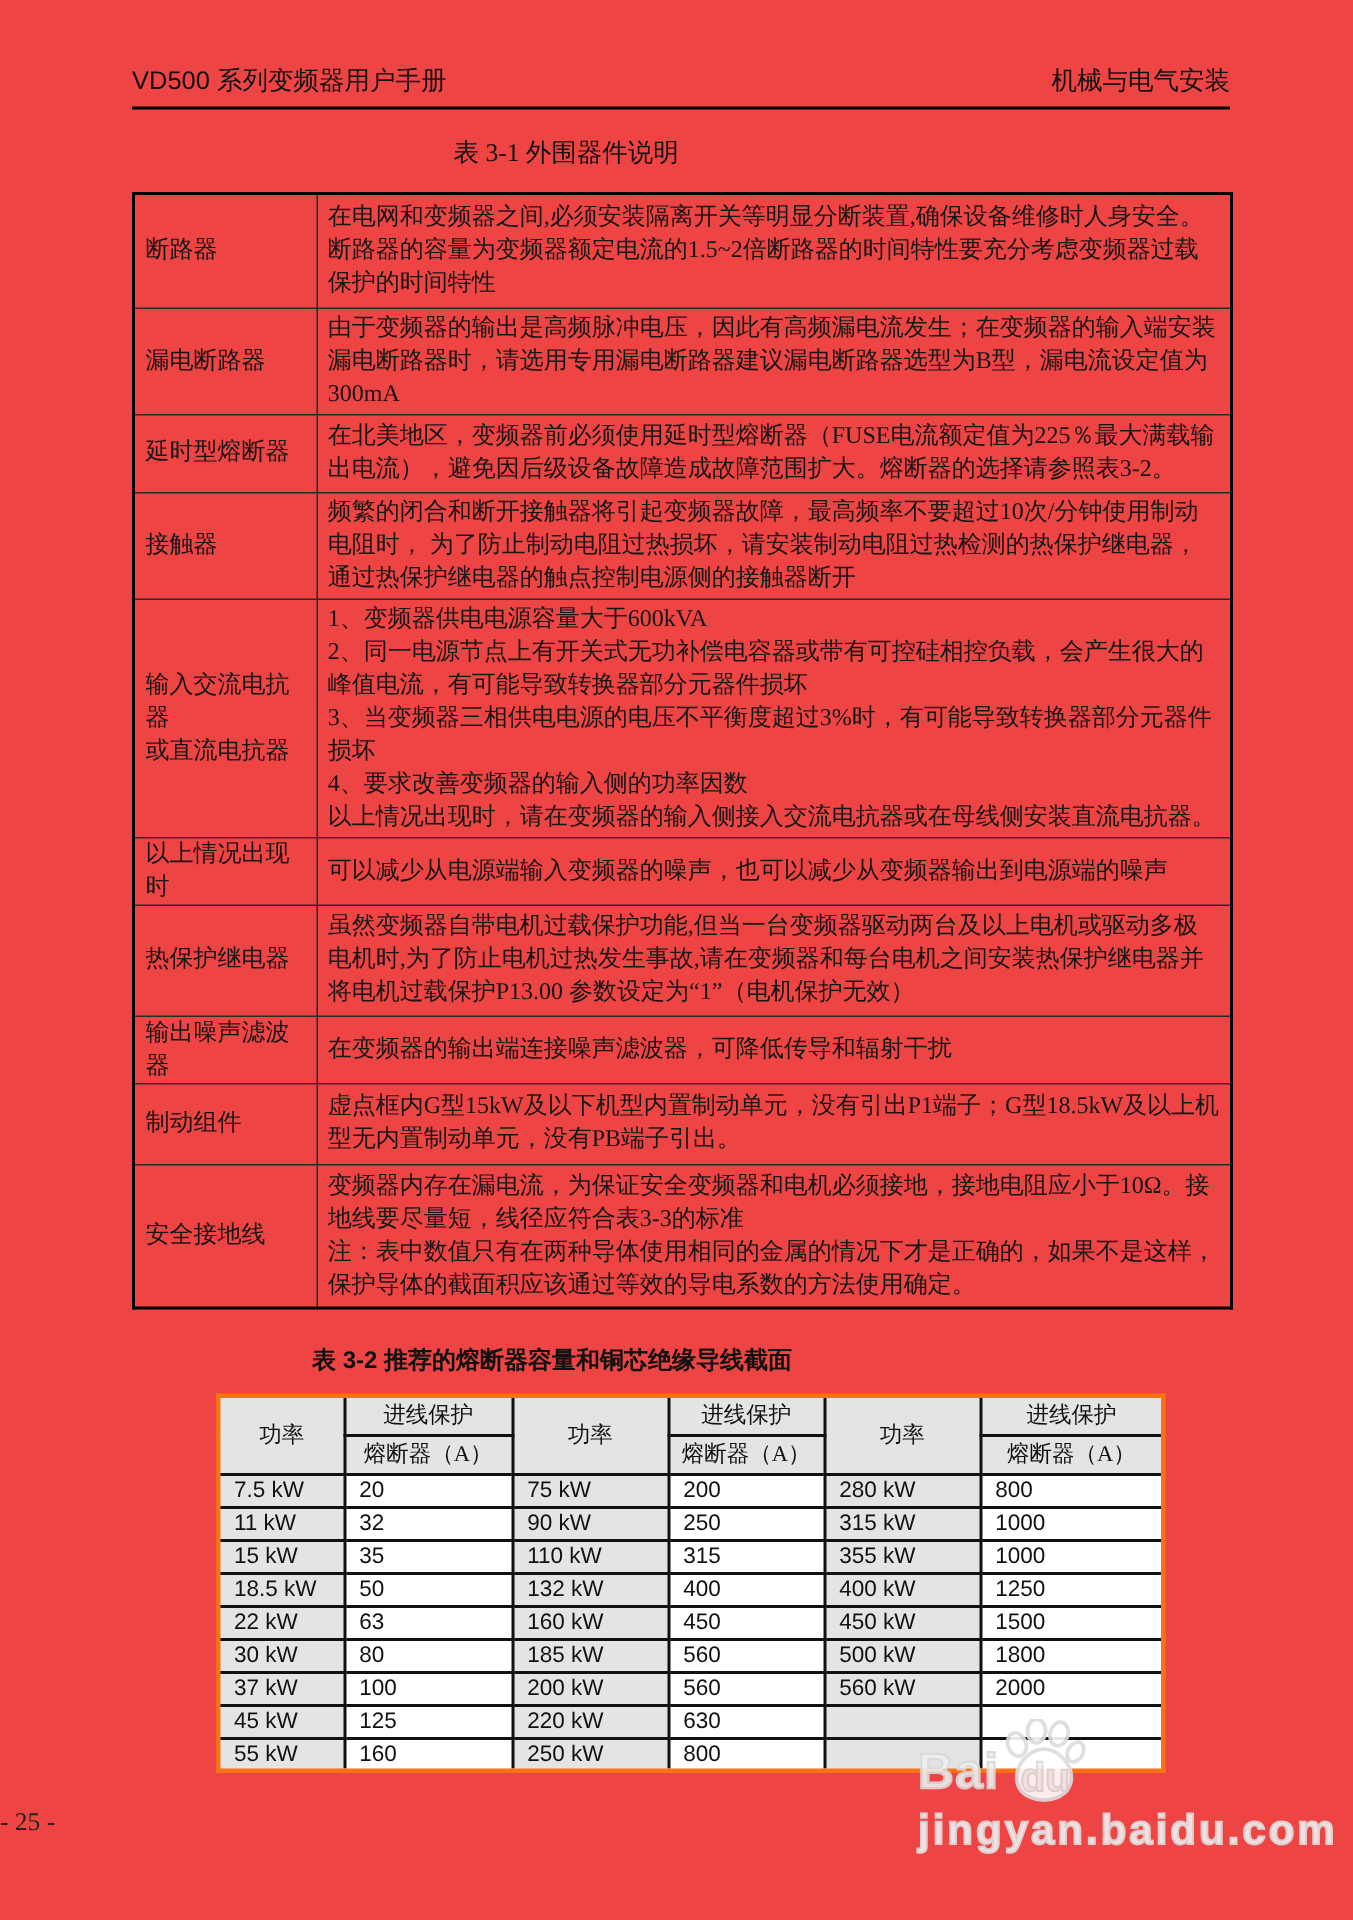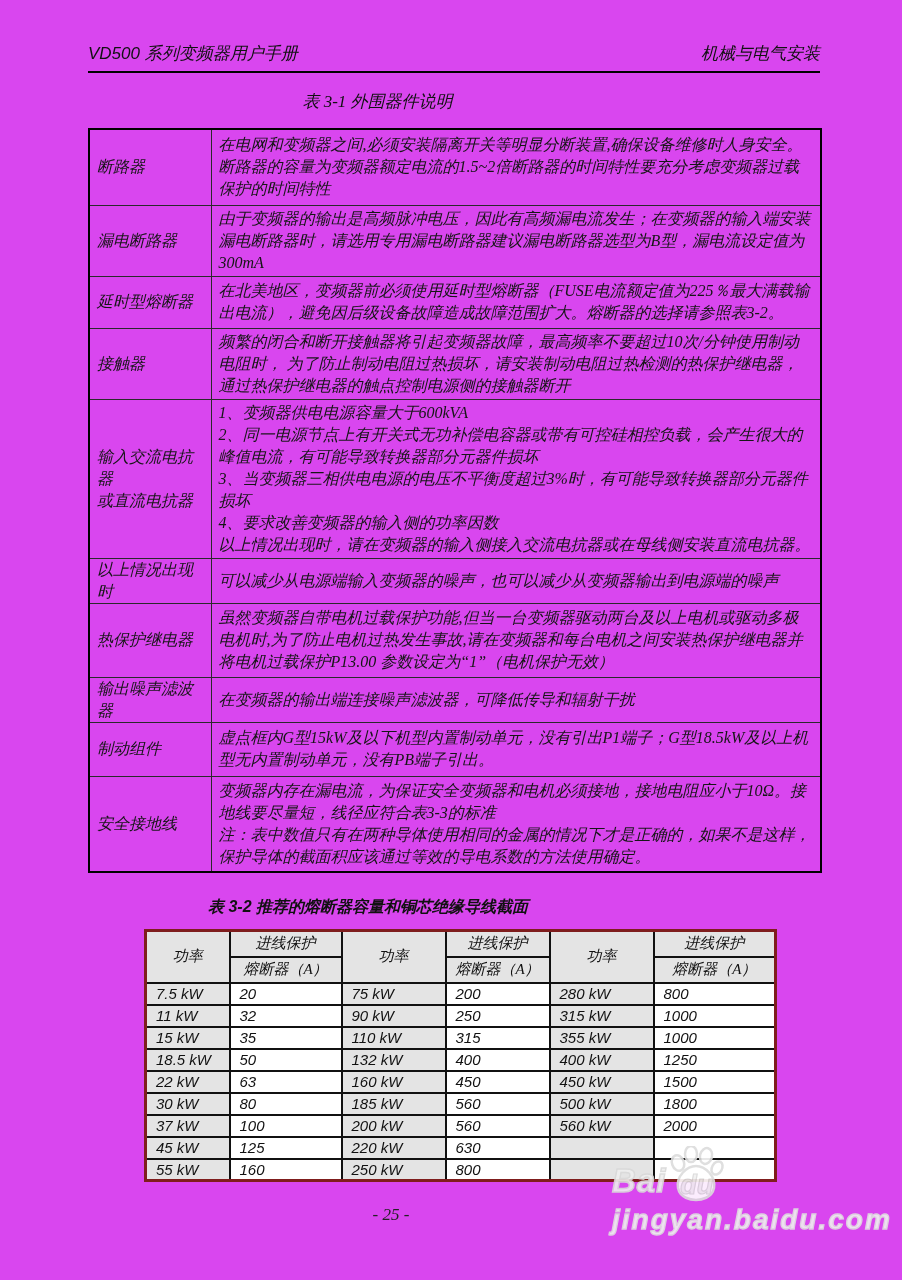--- a/index.html
+++ b/index.html
@@ -1,21 +1,20 @@
 <!DOCTYPE html>
 <html><head>
 <meta charset="utf-8">
 <style>
   * { margin:0; padding:0; box-sizing:border-box; }
   html,body { background:#ffffff; }
   .page {
     position:relative; width:902px; height:1280px;
-    background:#d946ef; overflow:hidden; color:#161616;
+    background:#ef4444; overflow:hidden; color:#161616;
     font-family:"Liberation Serif","DejaVu Serif",serif;
-    font-style:italic;
   }
 
   
   .header {
     position:absolute; top:42px; left:88px; width:732px;
     display:flex; justify-content:space-between; align-items:flex-end;
     border-bottom:2px solid #000; padding-bottom:6px;
     font-family:"Liberation Sans","DejaVu Sans",sans-serif;
     font-size:17px; color:#111;
   }
@@ -39,37 +38,37 @@
   .t2-title {
     position:absolute; top:897px; left:0; width:736px;
     text-align:center; font-size:16px; font-weight:bold;
     font-family:"Liberation Sans","DejaVu Sans",sans-serif; color:#111;
   }
 
   
   table.t2 {
     position:absolute; top:929px; left:144px; width:630px;
     border-collapse:collapse; table-layout:fixed;
-    border:3px solid #7f1d1d;
+    border:3px solid #f97316;
   }
   .t2 td { border:2px solid #111; }
   .t2 td.hdr {
     background:#e4e4e4; text-align:center;
     font-size:15px; height:26px; color:#111;
   }
   .t2 td.cell {
     font-family:"Liberation Sans","DejaVu Sans",sans-serif;
     font-size:15px; height:22px; padding-left:9px; color:#111;
     background:#ffffff;
   }
   .t2 td.pw { background:#e4e4e4; }
 
   .pagenum {
     position:absolute; top:1205px; left:0; width:782px;
-    text-align:center; font-size:17px; color:#222;
+    text-align:left; font-size:17px; color:#222;
   }
 
   
   .watermark {
     position:absolute; top:1146px; left:612px; z-index:5;
     font-family:"Liberation Sans","DejaVu Sans",sans-serif;
     font-weight:bold; opacity:0.9; pointer-events:none;
   }
   .wm-line1 { display:flex; align-items:center; height:58px; }
   .wm-text {

